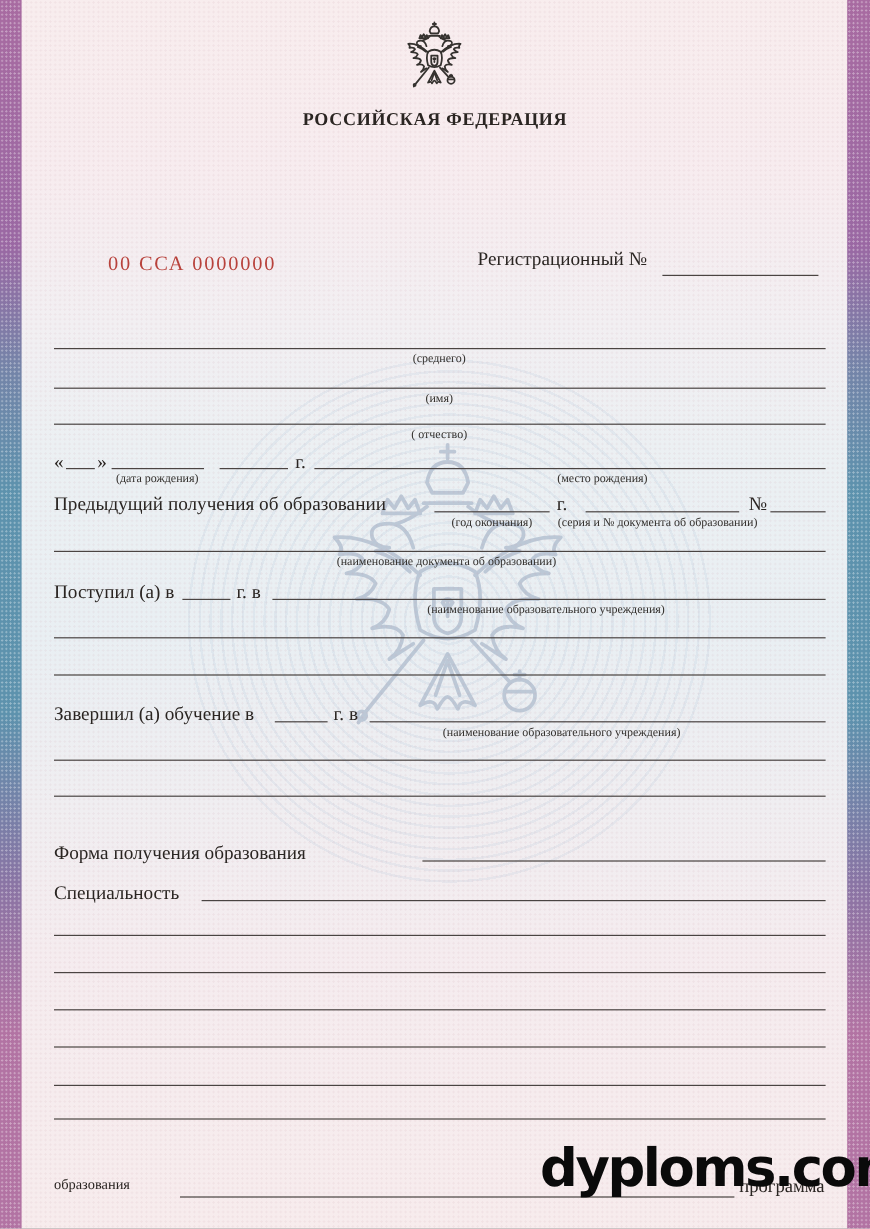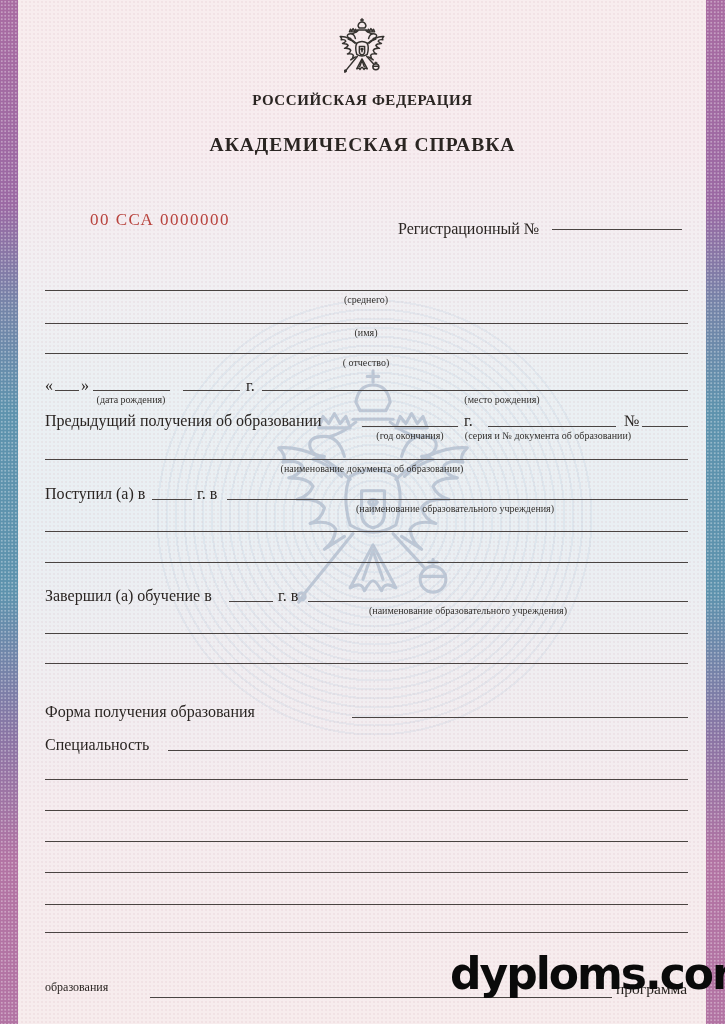--- a/index.html
+++ b/index.html
@@ -66,24 +66,23 @@
       <use href="#eagle"></use>
     </svg>
   <div class="texture"></div>
   <div class="strip left"></div>
   <div class="strip right"></div>
 
   <svg class="emblem">
       <use href="#eagle"></use>
     </svg>
   <div class="country">РОССИЙСКАЯ ФЕДЕРАЦИЯ</div>
-  <div class="doc-title">АКАДЕМИЧЕСКАЯ СПРАВКА</div>
 
   <div class="serial">00 ССА 0000000</div>
-  <div class="lbl" style="left:398px;top:220px">Регистрационный №</div>
+  <div class="lbl" style="left:398px;top:208px">Регистрационный №</div>
   <div class="ul" style="left:552px;top:229px;width:130px"></div>
 
   <div class="ul" style="left:45px;top:290px;width:643px"></div>
   <div class="cap" style="left:366px;top:294px">(среднего)</div>
   <div class="ul" style="left:45px;top:323px;width:643px"></div>
   <div class="cap" style="left:366px;top:327px">(имя)</div>
   <div class="ul" style="left:45px;top:353px;width:643px"></div>
   <div class="cap" style="left:366px;top:357px">( отчество)</div>
 
   <div class="lbl" style="left:45px;top:377px">«</div>

